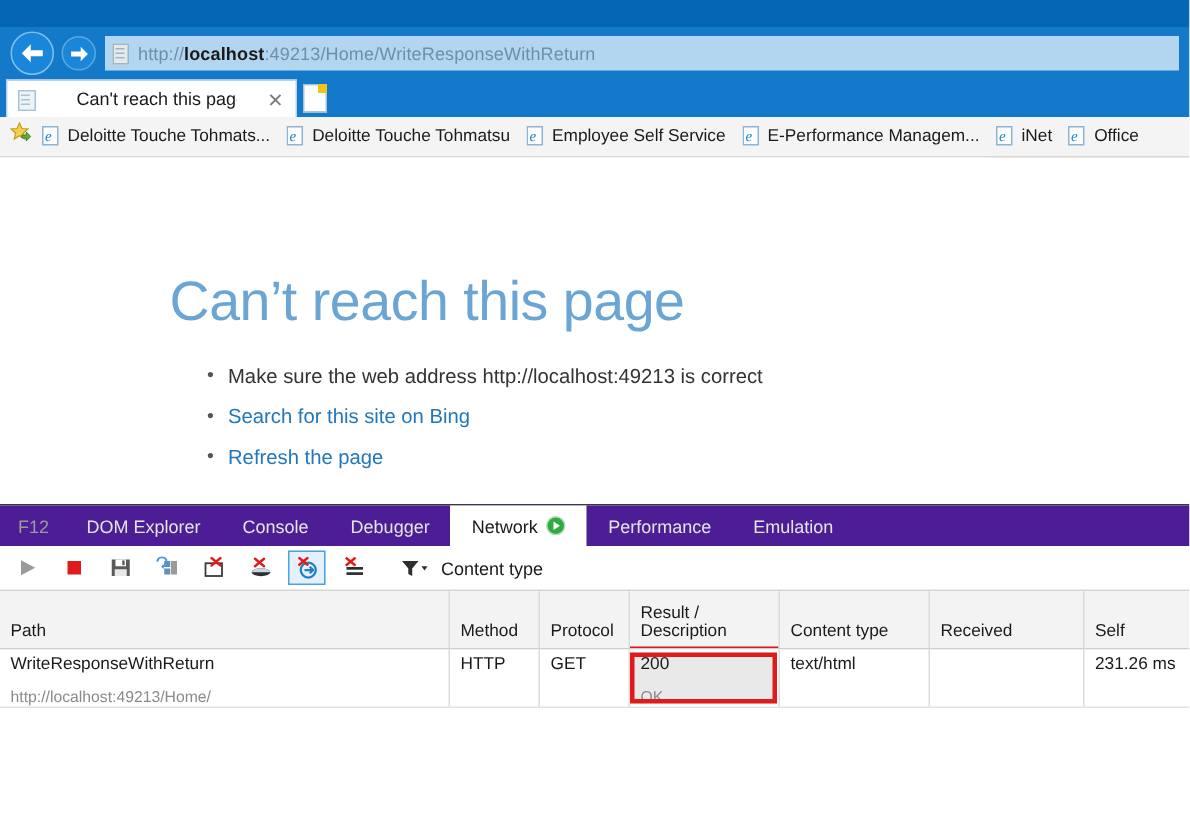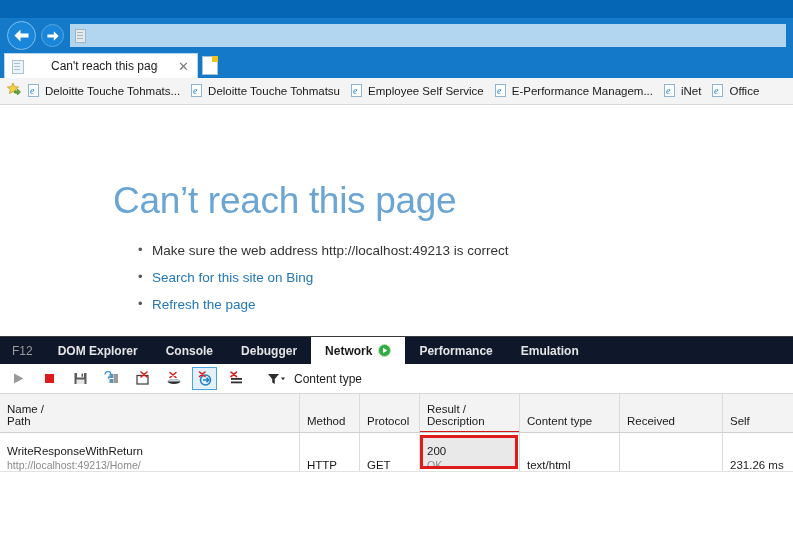--- a/index.html
+++ b/index.html
@@ -195,35 +195,34 @@
   
   .devtools {
     position: absolute; left: 0; top: 336px;
     width: 793px; height: 222px;
     background: #ffffff;
     border-top: 1px solid #3a3a3a;
   }
   .dt-tabbar {
     position: relative;
     width: 793px; height: 27px;
-    background: #0f172a;
+    background: #4c1d95;
     display: flex; align-items: stretch;
   }
   .dt-f12 {
     display: flex; align-items: center;
     padding: 0 11px 0 12px;
     font-size: 12px; color: #9a9a9a;
   }
   .dt-tab {
     display: flex; align-items: center;
     padding: 0 14px;
     font-size: 12px; color: #e4e4e4;
     cursor: pointer;
     white-space: nowrap;
-    font-weight: bold;
   }
   .dt-tab.active {
     background: #ffffff; color: #1a1a1a;
   }
   .dt-tab .play-ico { margin-left: 6px; display: flex; }
 
   
   .dt-toolbar {
     position: relative;
     width: 793px; height: 29px;
@@ -267,21 +266,21 @@
     height: 38px;
     background: #ffffff;
     border-bottom: 1px solid #e2e2e2;
   }
   .dt-cell {
     box-sizing: border-box;
     padding: 4px 0 0 7px;
     border-right: 1px solid #dcdcdc;
     overflow: hidden;
     display: flex; flex-direction: column;
-    justify-content: flex-end;
+    justify-content: space-between;
   }
   .dt-head .dt-cell { justify-content: flex-end; padding-bottom: 5px; }
   .c-name   { width: 300px; }
   .c-proto  { width: 60px; }
   .c-method { width: 60px; }
   .c-result { width: 100px; position: relative; }
   .c-ctype  { width: 100px; }
   .c-recv   { width: 103px; }
   .c-time   { width: 70px; border-right: none; }
   .sub { color: #8a8a8a; font-size: 10.5px; margin-top: 2px; }
@@ -326,20 +325,21 @@
   <div class="nav-btn fwd-btn">
     <svg class="arrow-svg" width="14" height="12" viewBox="0 0 17 15">
       <path d="M9.5 1.5 L15.5 7.5 L9.5 13.5 L9.5 9.5 L1.5 9.5 L1.5 5.5 L9.5 5.5 Z" fill="#ffffff"></path>
     </svg>
   </div>
 
   <div class="addr-bar">
     <span class="addr-icon">
         <span class="pg"></span>
       </span>
+    <span class="addr-text"><span>http://</span><span class="host">localhost</span><span>:49213/Home/WriteResponseWithReturn</span></span>
   </div>
 
   <div class="tab-strip"></div>
 
   <div class="tab">
     <span class="tab-favicon">
         <span class="pg"></span>
       </span>
     <span class="tab-title">Can't reach this page</span>
     <span class="tab-close">✕</span>
@@ -519,21 +519,20 @@
       </svg>
     </div>
     <span class="tb-filter-label">Content type</span>
   </div>
 
   <div class="dt-table-wrap">
     <div class="dt-table">
 
       <div class="dt-row dt-head">
         <div class="dt-cell c-name">
-          <span class="head-line1">Name /</span>
           <span class="head-line2">Path</span>
         </div>
         <div class="dt-cell c-method">
           <span>Method</span>
         </div>
         <div class="dt-cell c-proto">
           <span>Protocol</span>
         </div>
         <div class="dt-cell c-result">
           <span class="head-line1">Result /</span>

